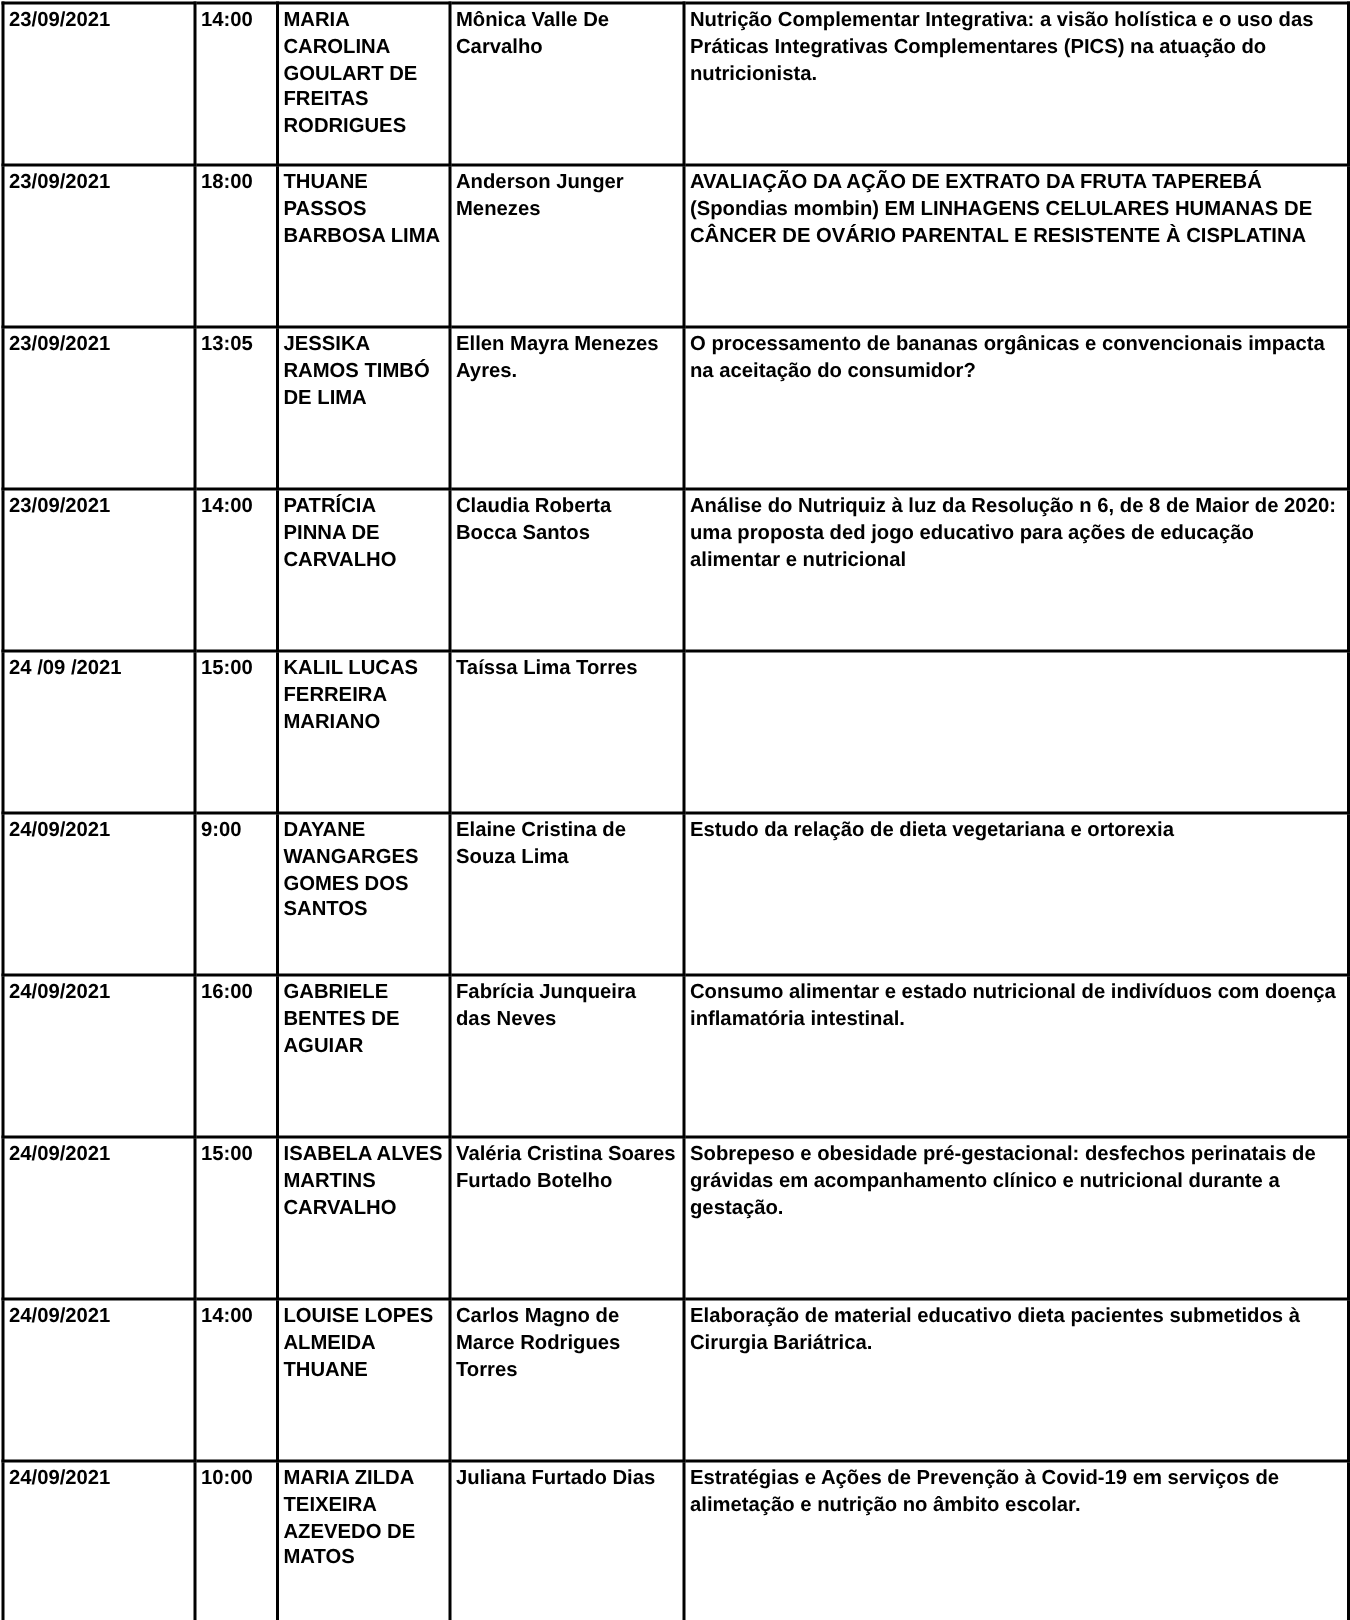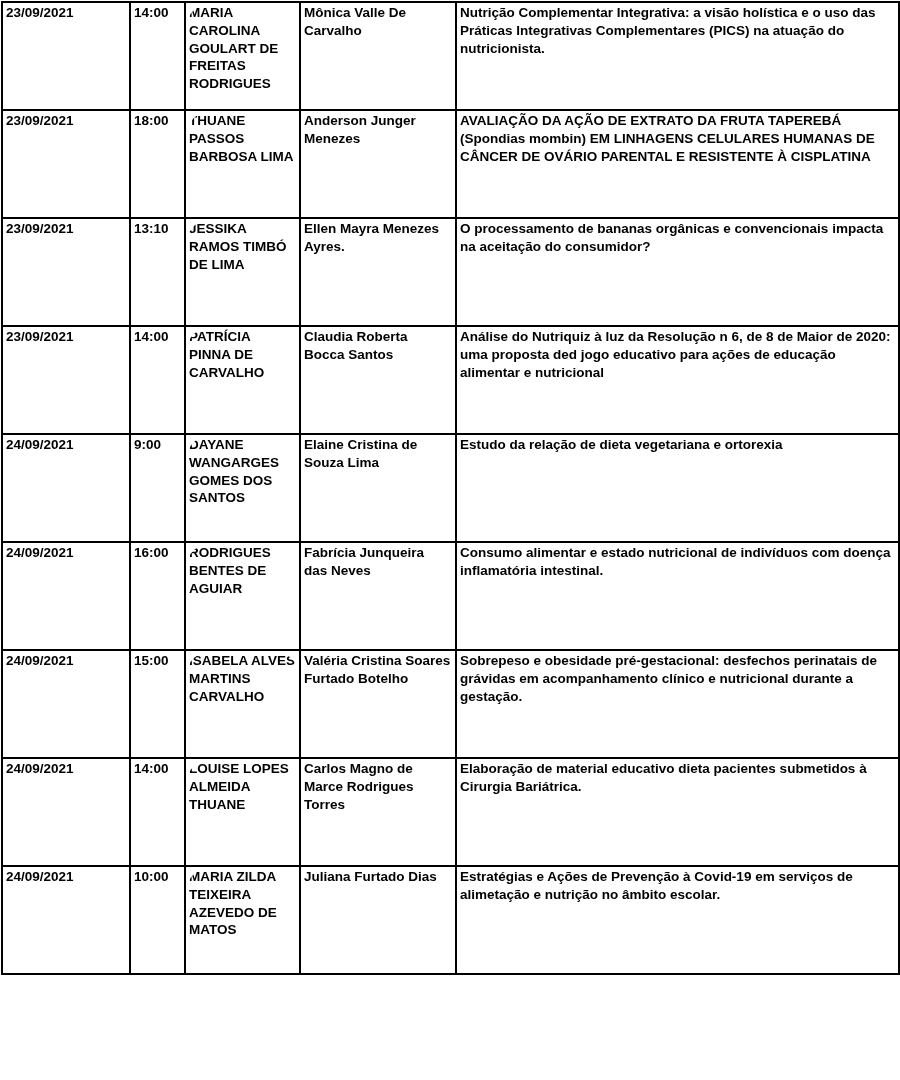--- a/index.html
+++ b/index.html
@@ -27,21 +27,21 @@
   table.schedule td {
     border: 2px solid #000000;
     vertical-align: top;
     padding: 1px 4px 2px 3px;
     height: 103px;
     overflow: hidden;
     word-wrap: break-word;
   }
   td.col-date  { letter-spacing: 0px; margin-left: 12px; }
   td.col-time  {}
-  td.col-student { text-transform: none; border-radius: 24px; }
+  td.col-student { text-transform: none; }
   td.col-advisor {}
   td.col-title {}
 </style>
 </head>
 <body>
 
 <div class="sheet">
   <table class="schedule">
     <colgroup>
       <col style="width:128px">
@@ -60,43 +60,50 @@
   </tr>
         <tr>
     <td class="col-date">23/09/2021</td>
     <td class="col-time">18:00</td>
     <td class="col-student">THUANE PASSOS BARBOSA LIMA</td>
     <td class="col-advisor">Anderson Junger Menezes</td>
     <td class="col-title">AVALIAÇÃO DA AÇÃO DE EXTRATO DA FRUTA TAPEREBÁ (Spondias mombin) EM LINHAGENS CELULARES HUMANAS DE CÂNCER DE OVÁRIO PARENTAL E RESISTENTE À CISPLATINA</td>
   </tr>
         <tr>
     <td class="col-date">23/09/2021</td>
-    <td class="col-time">13:10</td>
+    <td class="col-time">13:05</td>
     <td class="col-student">JESSIKA RAMOS TIMBÓ DE LIMA</td>
     <td class="col-advisor">Ellen Mayra Menezes Ayres.</td>
     <td class="col-title">O processamento de bananas orgânicas e convencionais impacta na aceitação do consumidor?</td>
   </tr>
         <tr>
     <td class="col-date">23/09/2021</td>
     <td class="col-time">14:00</td>
     <td class="col-student">PATRÍCIA PINNA DE CARVALHO</td>
     <td class="col-advisor">Claudia Roberta Bocca Santos</td>
     <td class="col-title">Análise do Nutriquiz à luz da Resolução n 6, de 8 de Maior de 2020: uma proposta ded jogo educativo para ações de educação alimentar e nutricional</td>
   </tr>
         <tr>
+    <td class="col-date">24 /09 /2021</td>
+    <td class="col-time">15:00</td>
+    <td class="col-student">KALIL LUCAS FERREIRA MARIANO</td>
+    <td class="col-advisor">Taíssa Lima Torres</td>
+    <td class="col-title"></td>
+  </tr>
+        <tr>
     <td class="col-date">24/09/2021</td>
     <td class="col-time">9:00</td>
     <td class="col-student">DAYANE WANGARGES GOMES DOS SANTOS</td>
     <td class="col-advisor">Elaine Cristina de Souza Lima</td>
     <td class="col-title">Estudo da relação de dieta vegetariana e ortorexia</td>
   </tr>
         <tr>
     <td class="col-date">24/09/2021</td>
     <td class="col-time">16:00</td>
-    <td class="col-student">RODRIGUES BENTES DE AGUIAR</td>
+    <td class="col-student">GABRIELE BENTES DE AGUIAR</td>
     <td class="col-advisor">Fabrícia Junqueira das Neves</td>
     <td class="col-title">Consumo alimentar e estado nutricional de indivíduos com doença inflamatória intestinal.</td>
   </tr>
         <tr>
     <td class="col-date">24/09/2021</td>
     <td class="col-time">15:00</td>
     <td class="col-student">ISABELA ALVES MARTINS CARVALHO</td>
     <td class="col-advisor">Valéria Cristina Soares Furtado Botelho</td>
     <td class="col-title">Sobrepeso e obesidade pré-gestacional: desfechos perinatais de grávidas em acompanhamento clínico e nutricional durante a gestação.</td>
   </tr>

